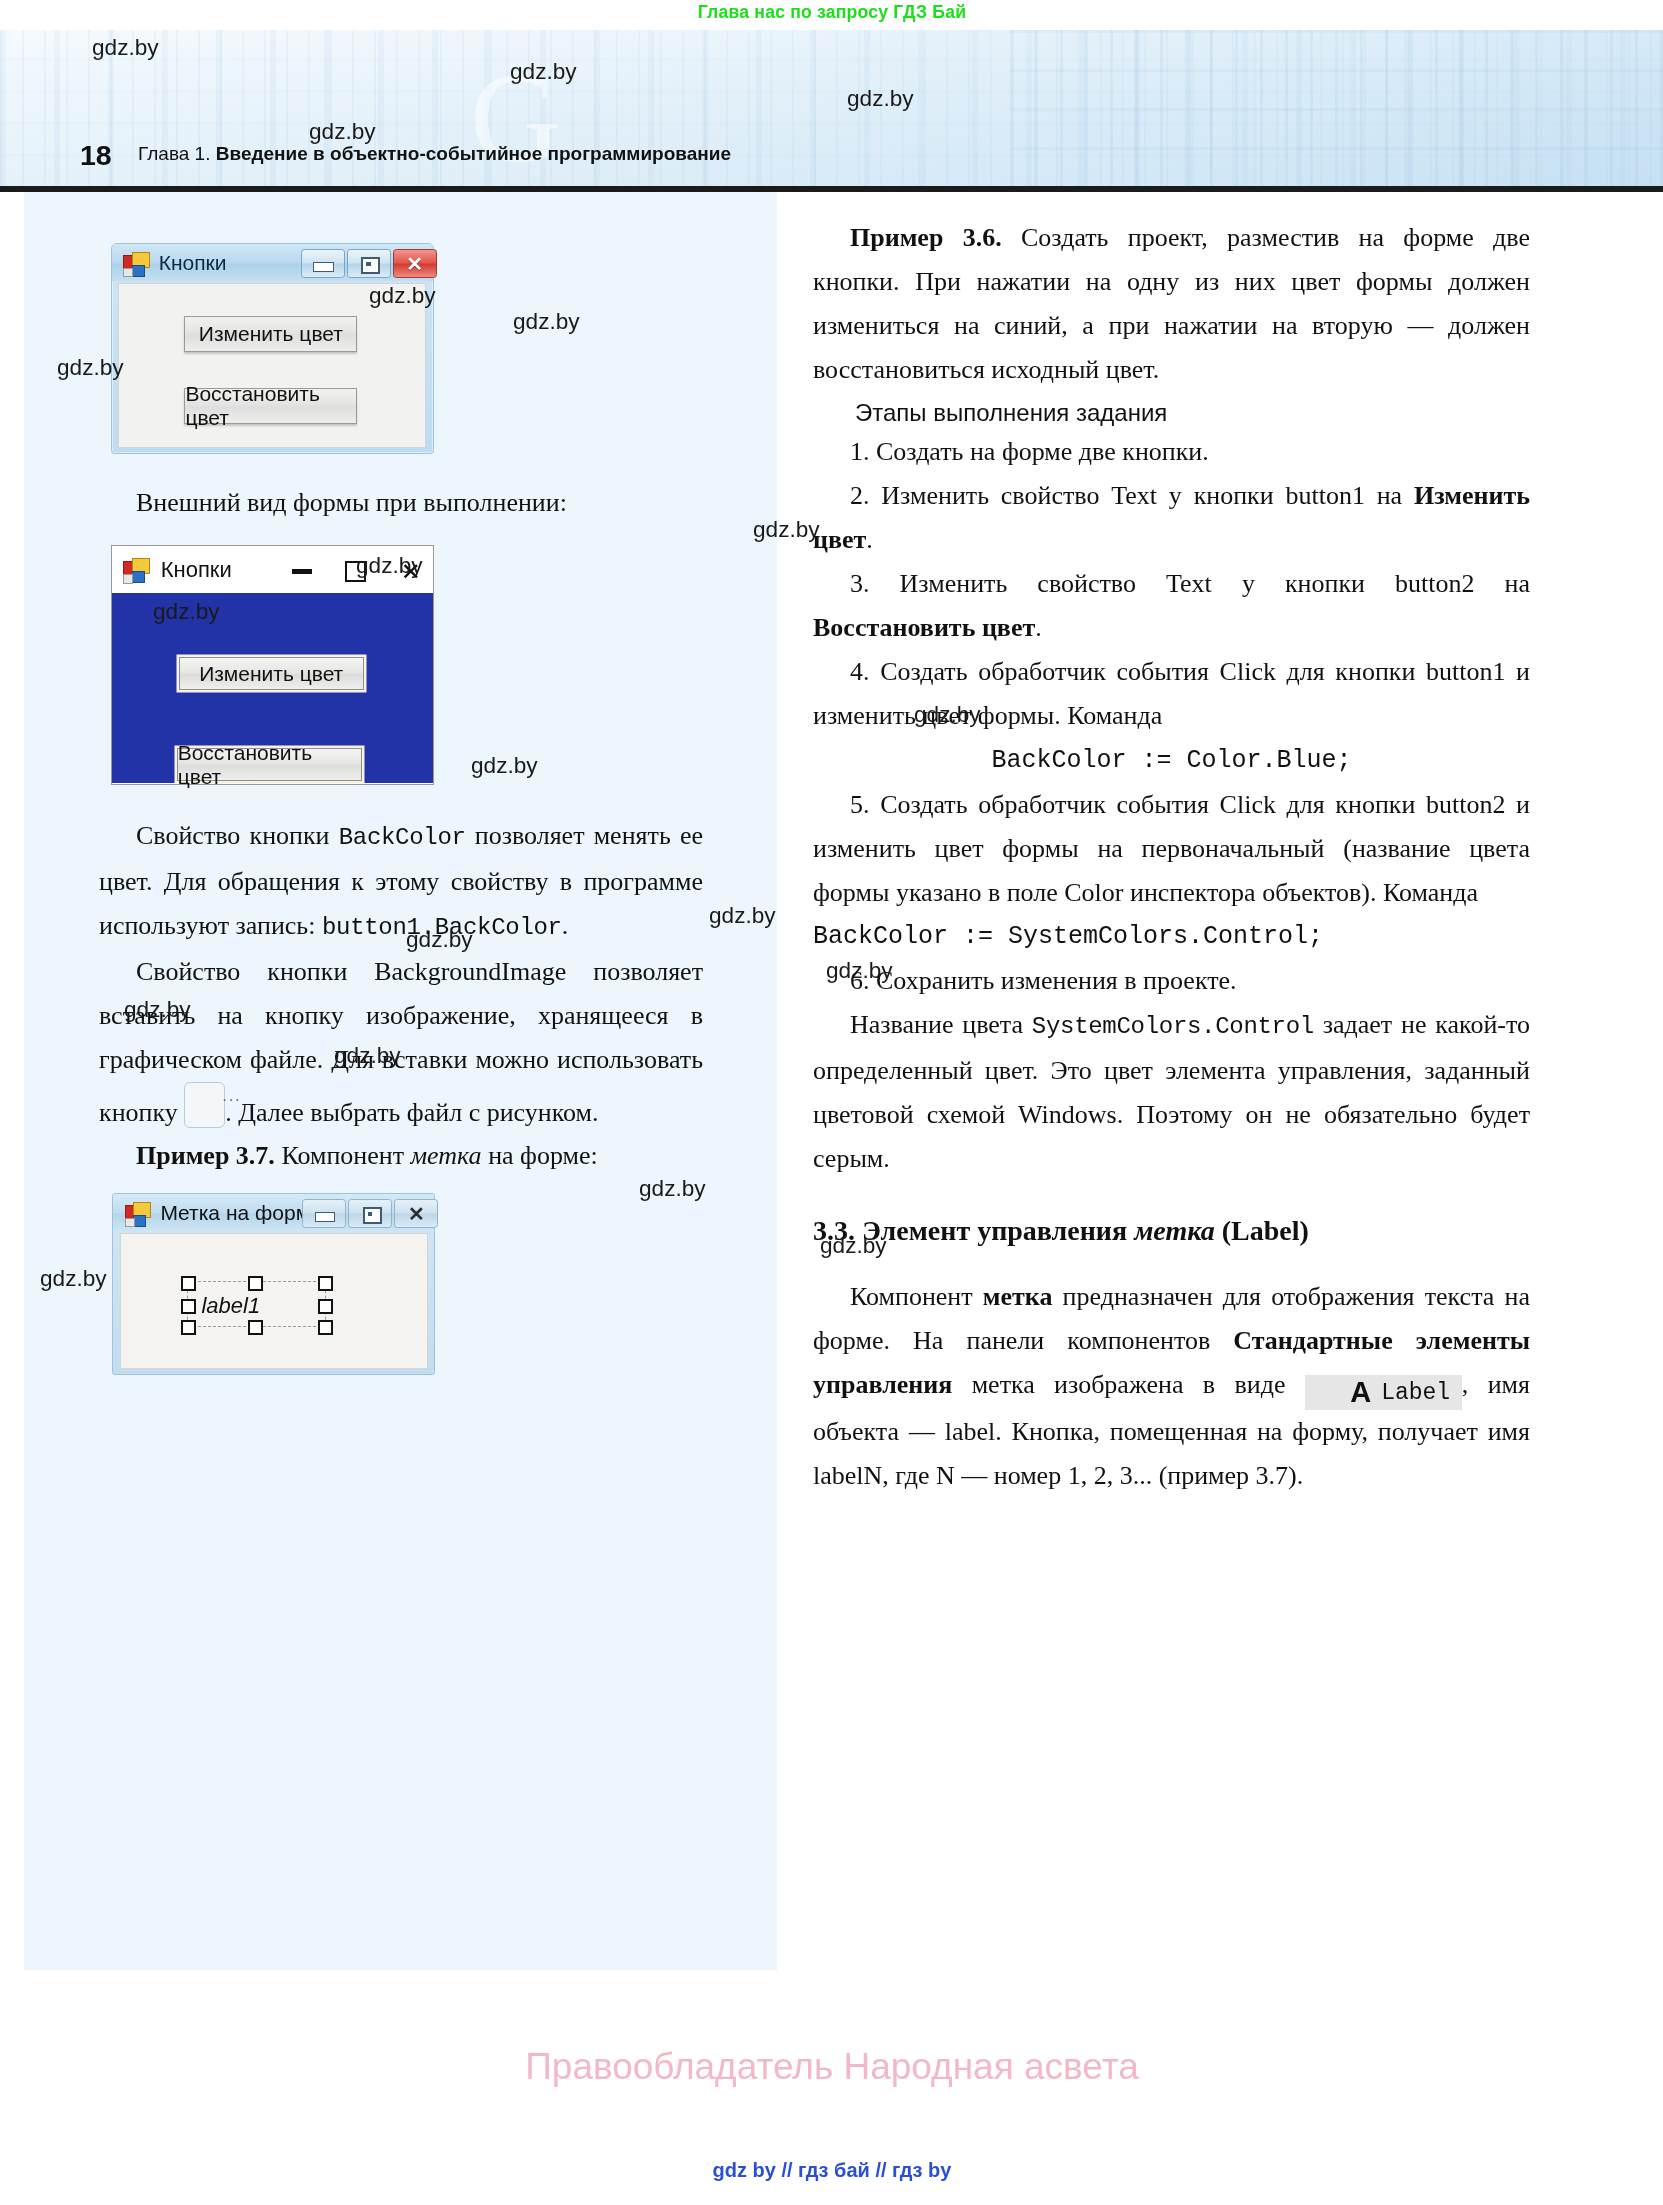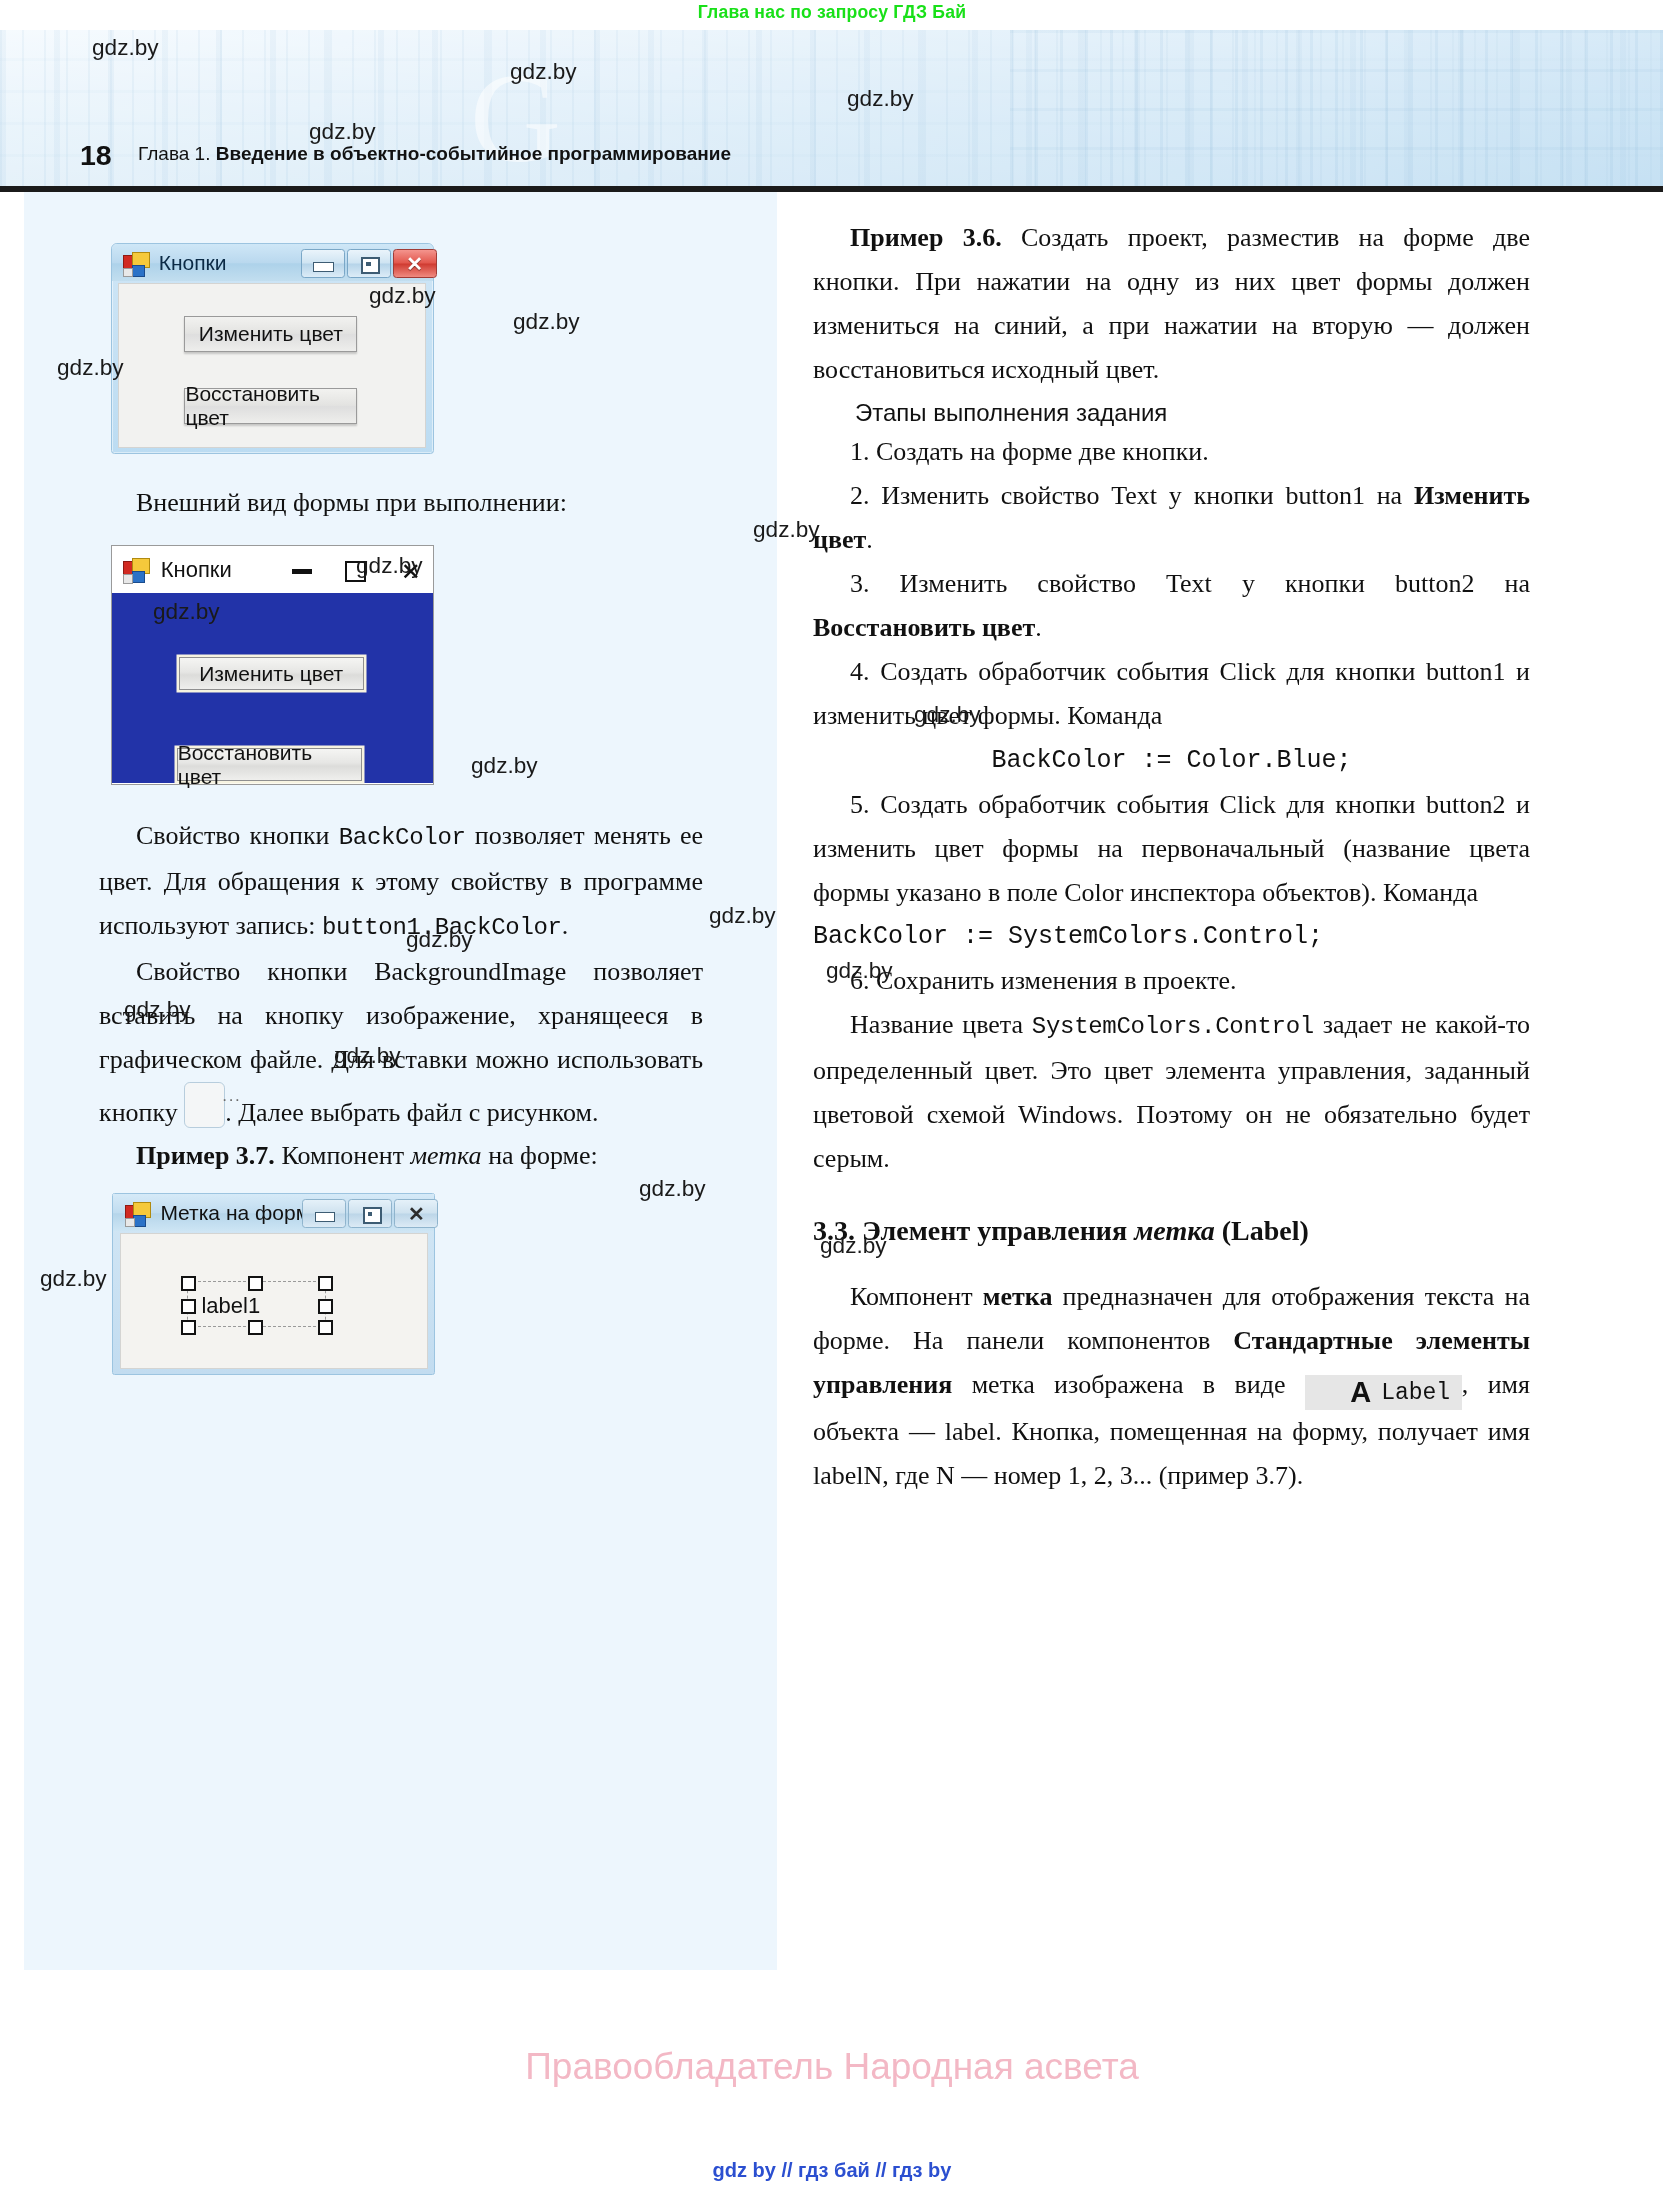--- a/index.html
+++ b/index.html
@@ -231,21 +231,21 @@
   }
   .winC .tb .title{
     position:absolute;left:47px;top:6.7px;
     font-family:"Liberation Sans", sans-serif;
     font-size:21px;color:#111;
   }
   .winC .client{
     position:absolute;left:6.7px;top:39px;width:306px;height:134px;
     background:#f4f3f0;border:0.8px solid #d4d4d2;
   }
-  .sel-wrap{position:absolute;left:62px;top:47px;width:148px;height:47px;}
+  .sel-wrap{position:absolute;left:62px;top:47px;width:148px;height:47px;font-style:italic;}
   .sel-wrap .dline-h{position:absolute;height:0;border-top:1.7px dashed #9a9a9a;}
   .sel-wrap .dline-v{position:absolute;width:0;border-left:1.7px dashed #9a9a9a;}
   .handle{
     position:absolute;width:11px;height:11px;
     background:#ffffff;border:2.5px solid #121212;
   }
   .lbl1{
     position:absolute;left:18.4px;top:11.7px;
     font-family:"Liberation Sans", sans-serif;font-size:22px;color:#111;
   }

